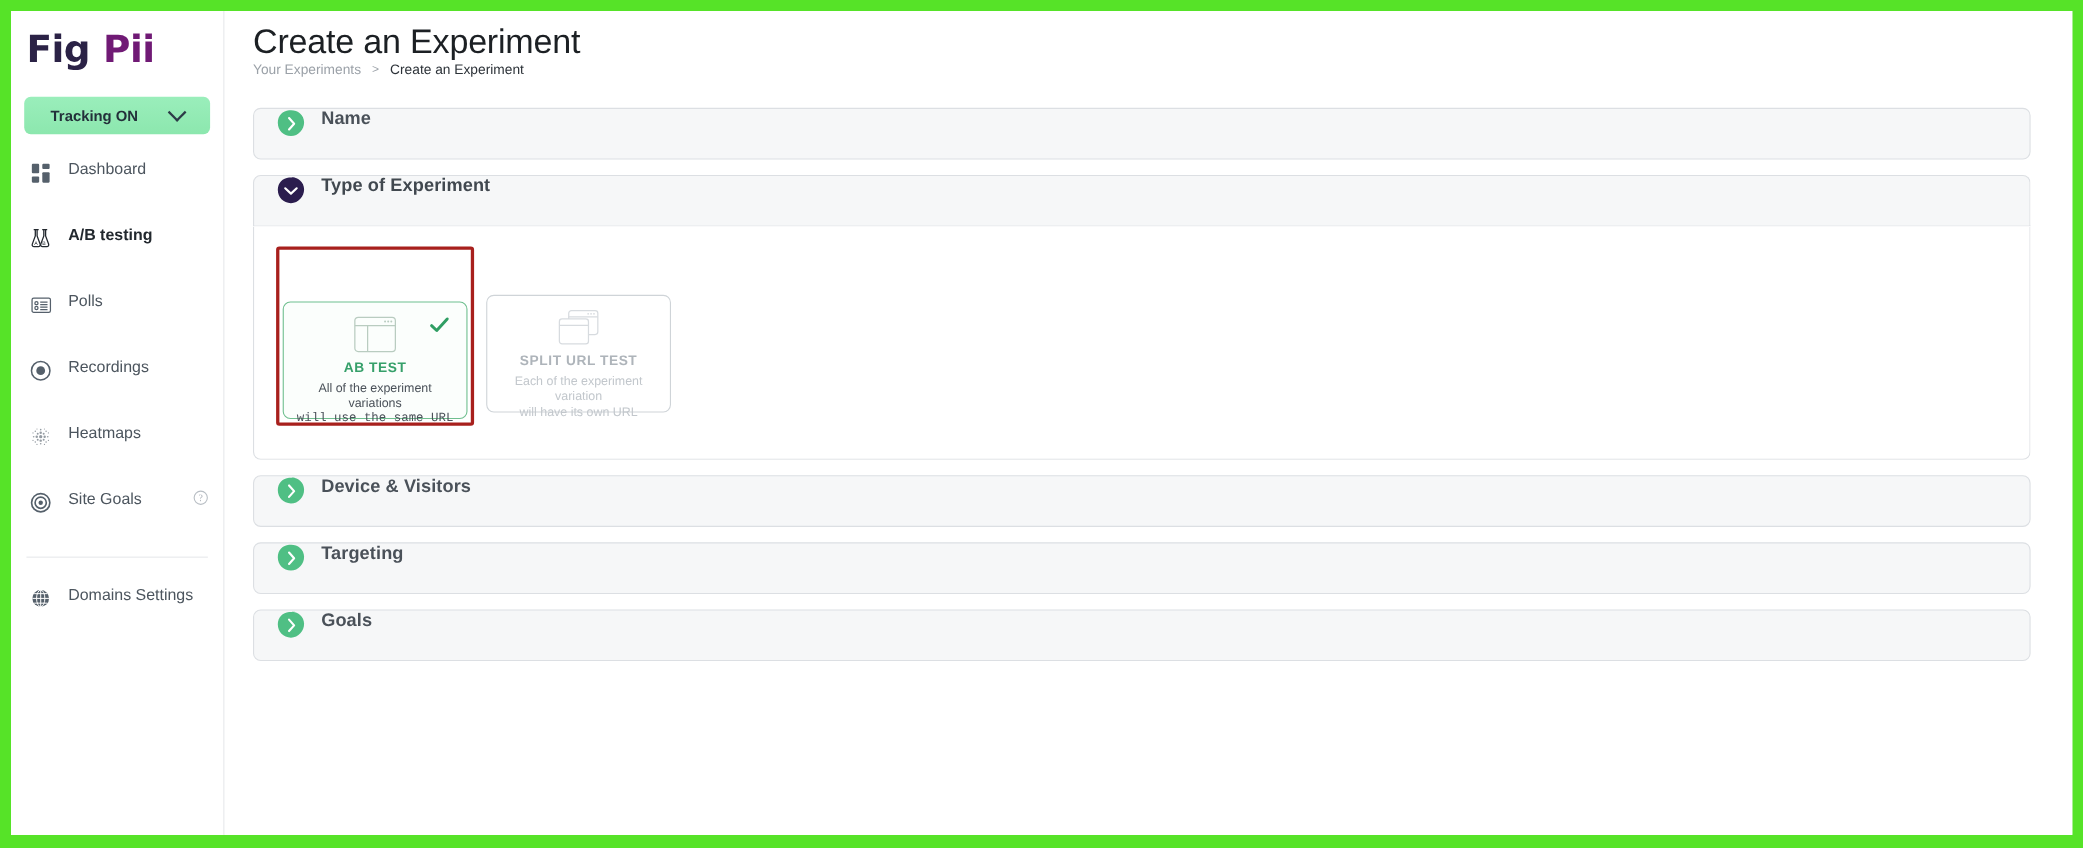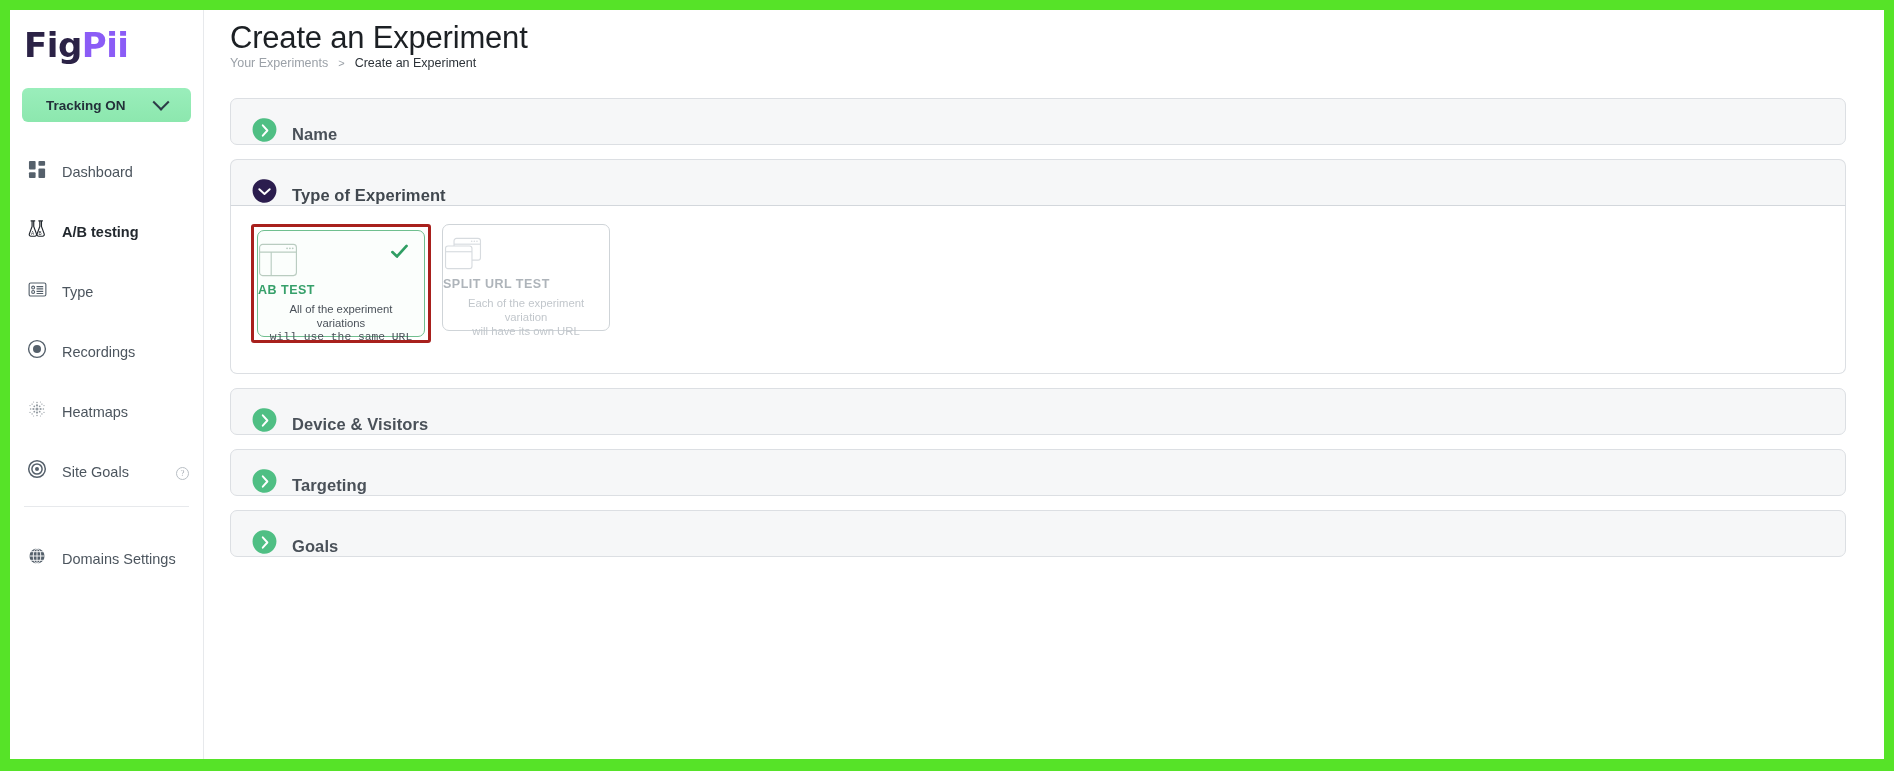--- a/index.html
+++ b/index.html
@@ -46,21 +46,21 @@
     height: 78px;
   }
   .logo-text {
     font-size: 34px;
     font-weight: 700;
     letter-spacing: -0.5px;
     line-height: 1;
     font-family: "DejaVu Sans", sans-serif;
   }
   .logo-fig { color: #2b2246; text-align: center; }
-  .logo-pii { color: #8b5cf6; }
+  .logo-pii { color: #701a75; margin-left: 12px; }
 
   .tracking-pill {
     margin: 0 12px 0 12px;
     height: 34px;
     border-radius: 6px;
     background: linear-gradient(180deg,#9aeebb 0%, #8ce7ae 100%);
     display: flex;
     align-items: center;
     padding: 0 24px;
     cursor: pointer;
@@ -76,21 +76,21 @@
     width: 12px; height: 12px;
     border-right: 2px solid #2c3b47;
     border-bottom: 2px solid #2c3b47;
     transform: rotate(45deg) translate(-2px,-2px);
   }
 
   .nav-list { margin-top: 24px; }
 
   .nav-item {
     display: flex;
-    align-items: flex-end;
+    align-items: flex-start;
     height: 34px;
     padding: 0 14px 0 16px;
     margin-bottom: 26px;
     cursor: pointer;
     position: relative;
   }
   .nav-icon {
     width: 22px; height: 22px;
     margin-right: 14px;
     display: flex; align-items: center; justify-content: center;
@@ -155,21 +155,21 @@
   .accordion { margin-top: 28px; }
 
   .acc-section { margin-bottom: 14px; }
 
   .acc-header {
     height: 47px;
     background: #f6f7f8;
     border: 1px solid #dcdfe3;
     border-radius: 7px;
     display: flex;
-    align-items: flex-end;
+    align-items: flex-start;
     padding-left: 20px;
     cursor: pointer;
     user-select: none;
   }
   .acc-section.open > .acc-header {
     border-radius: 7px 7px 0 0;
     border-bottom: 1px solid #d3d7dc;
   }
 
   .acc-badge {
@@ -209,23 +209,25 @@
 
   .type-card {
     width: 168px;
     height: 107px;
     border-radius: 7px;
     border: 1px solid #cfd4d8;
     background: #ffffff;
     position: relative;
     display: flex;
     flex-direction: column;
+    align-items: center;
     padding-top: 12px;
     cursor: pointer;
     user-select: none;
+    margin-top: 44px;
   }
   .type-card.selected {
     border: 1px solid #6fbf8f;
     background: #fbfefc;
   }
 
   .card-check {
     position: absolute;
     top: 10px; right: 14px;
     color: #2f9e63;
@@ -300,21 +302,21 @@
 
         <div class="nav-item">
           <span class="nav-icon">
             <svg width="19" height="19" viewBox="0 0 20 20" fill="none" stroke="currentColor" stroke-width="1.2">
               <rect x="1.2" y="3.2" width="17.6" height="13.6" rx="1.6"></rect>
               <circle cx="5.4" cy="8" r="1.5"></circle>
               <circle cx="5.4" cy="12.6" r="1.5"></circle>
               <path d="M9 7h7M9 9.3h7M9 11.9h7M9 14.2h7"></path>
             </svg>
           </span>
-          <span class="nav-label">Type</span>
+          <span class="nav-label">Polls</span>
         </div>
 
         <div class="nav-item">
           <span class="nav-icon">
             <svg width="20" height="20" viewBox="0 0 20 20" fill="none" stroke="currentColor" stroke-width="1.4">
               <circle cx="10" cy="10" r="8.4"></circle>
               <circle cx="10" cy="10" r="4" fill="currentColor" stroke="none"></circle>
             </svg>
           </span>
           <span class="nav-label">Recordings</span>

